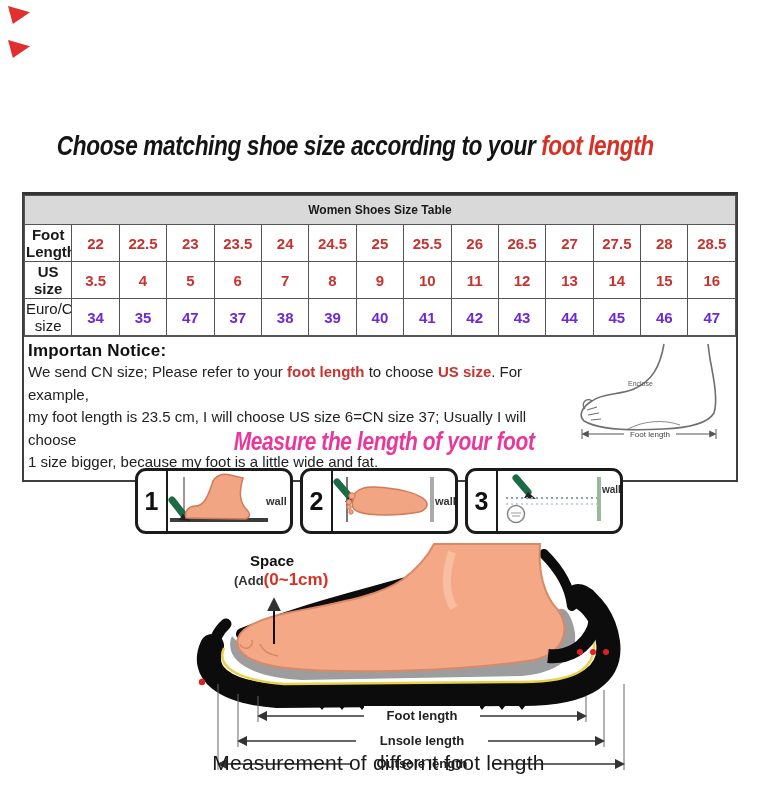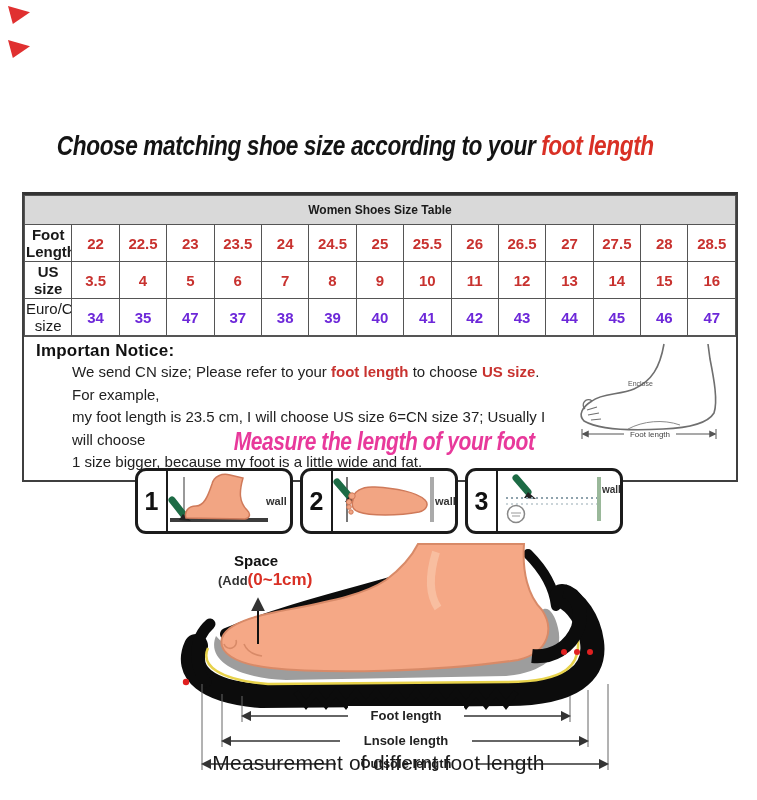--- a/index.html
+++ b/index.html
@@ -25,40 +25,40 @@
       font-size:15px;overflow:hidden;}
   table.size .tbl-header{background:#d9d9d9;font-weight:bold;font-size:12px;height:26px;color:#1a1a1a;}
   table.size td{height:31px;background:#fff;}
   table.size tr.r0 td{height:34px;}
   td.row-label{font-size:14px;color:#1a1a1a;}
   td.row-label.bold{font-weight:bold;}
   td.val-red{color:#c8322f;font-weight:bold;}
   td.val-black{color:#6d28d9;font-weight:bold;}
 
   .notice{display:flex;border-top:1px solid #555;}
-  .notice-text{flex:1 1 auto;padding:4px 8px 6px 12px;}
+  .notice-text{flex:1 1 auto;padding:4px 8px 6px 4px;}
   .notice-heading{font-size:17px;font-weight:bold;color:#111;letter-spacing:.2px;}
-  .notice-line{font-size:15px;color:#222;line-height:1.5;margin-left:36px;}
+  .notice-line{font-size:15px;color:#222;line-height:1.5;}
   .red-bold{color:#c8322f;font-weight:bold;}
   .notice-sketch{flex:0 0 170px;padding-top:4px;}
 
   
   .measure-title{position:absolute;top:427px;left:12px;right:0;text-align:center;}
   .measure-title .condensed{font-size:25px;font-weight:bold;font-style:italic;color:#e8399b;letter-spacing:-.5px;}
 
   
   .steps{position:absolute;top:468px;left:0;right:0;display:flex;justify-content:center;gap:7px;}
   .step-box{display:flex;width:152px;height:60px;border:3px solid #1b1b1b;border-radius:11px;background:#fff;}
   .step-num{flex:0 0 28px;display:flex;align-items:center;justify-content:center;
             border-right:2px solid #1b1b1b;font-size:25px;font-weight:bold;color:#111;}
   .step-art{flex:1 1 auto;overflow:visible;}
   .step-art svg{overflow:visible;display:block;}
 
   
-  .big-diagram{position:absolute;left:176px;top:544px;}
+  .big-diagram{position:absolute;left:192px;top:544px;}
   .caption{position:absolute;top:751px;left:0;right:0;text-align:center;
            font-size:21px;font-weight:normal;color:#1a1a1a;letter-spacing:.2px;}
 
   svg text{font-family:"Liberation Sans",sans-serif;}
 </style>
 </head>
 <body>
 
 <div id="canvas">
 

